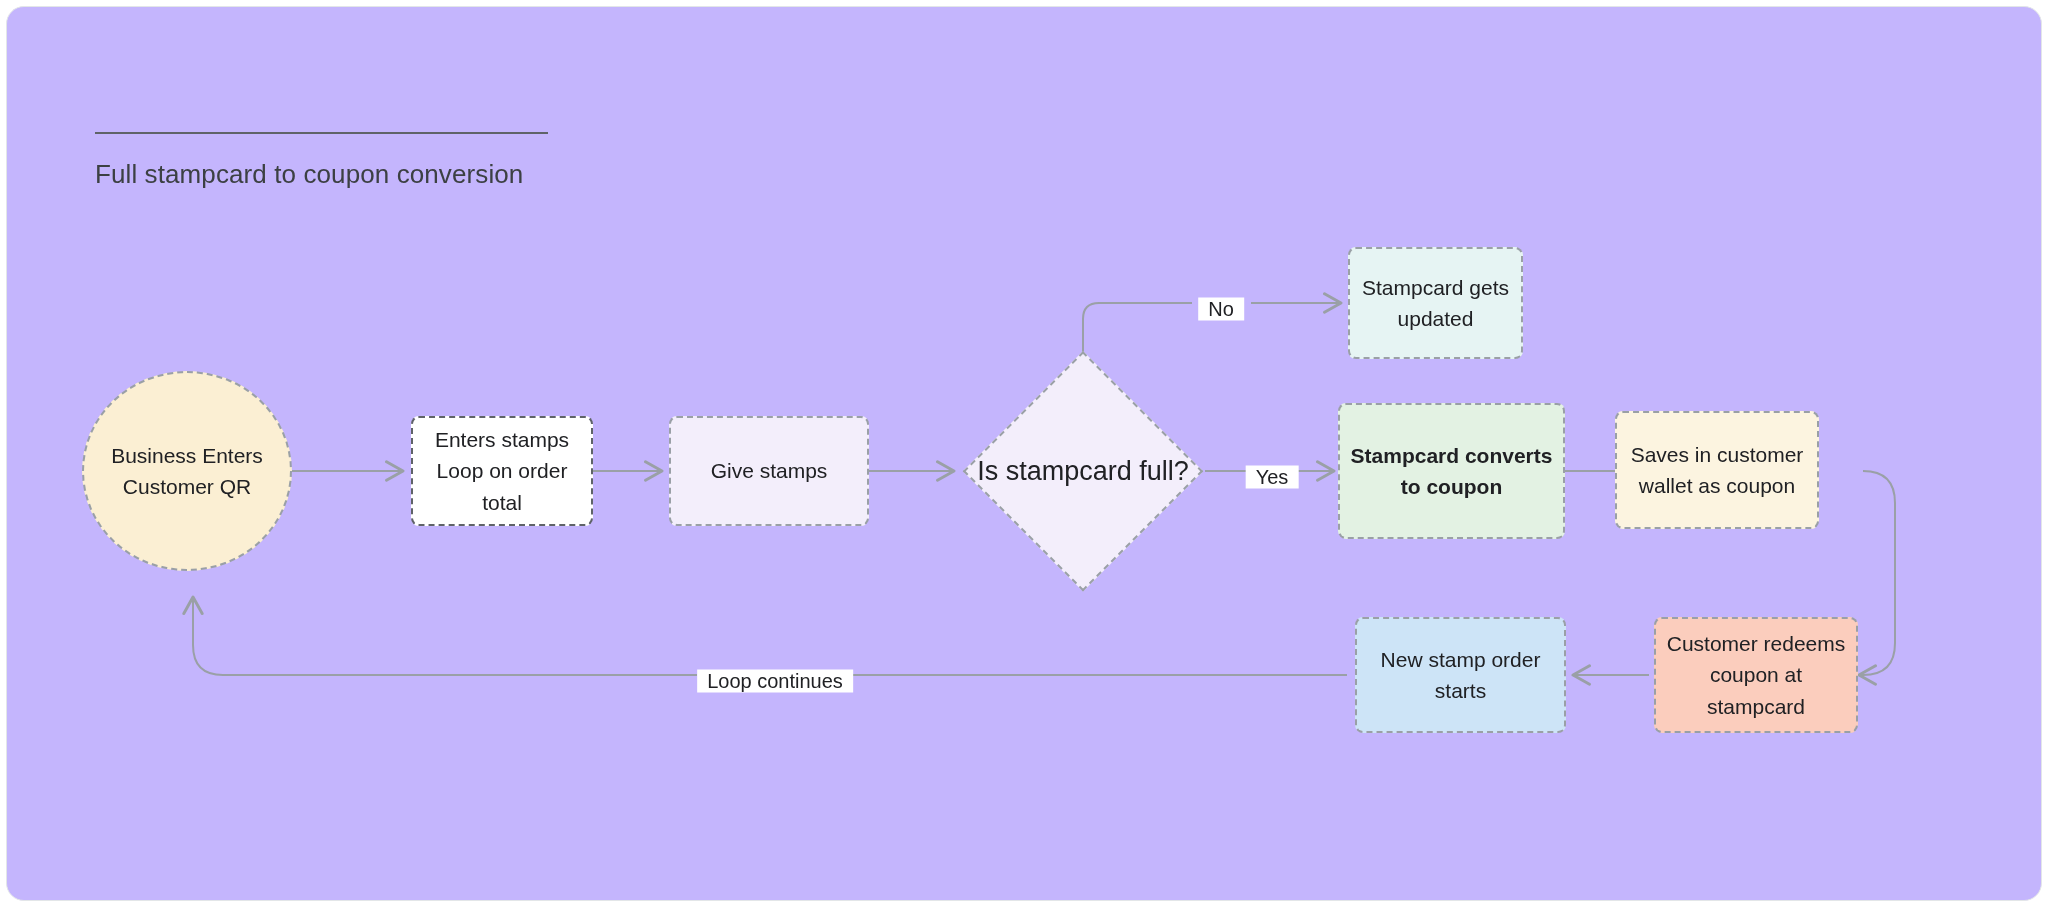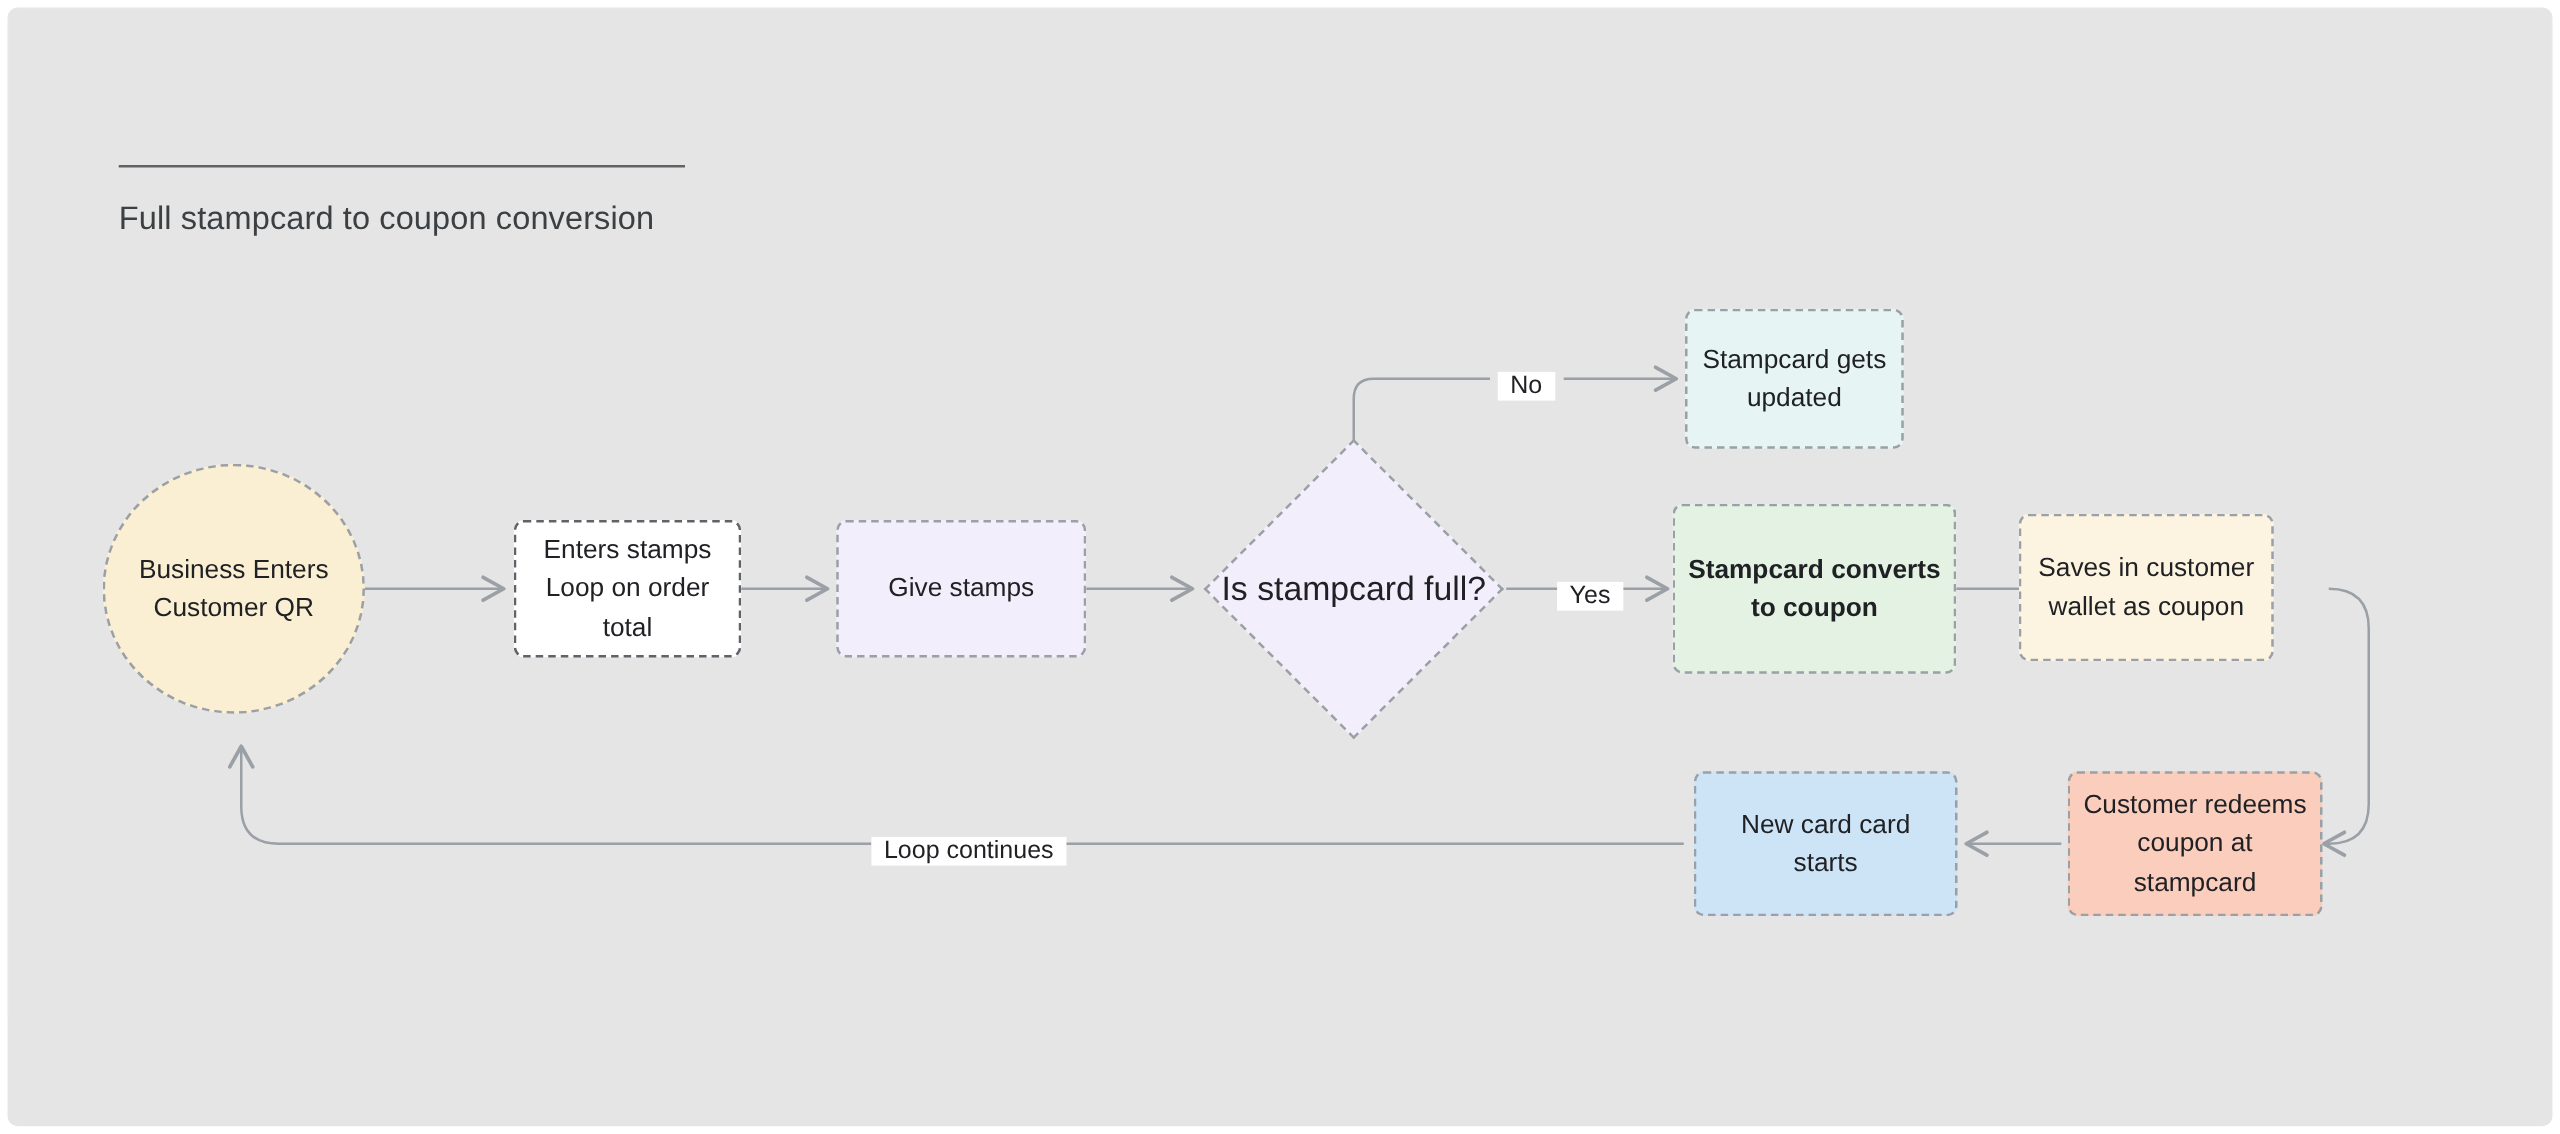--- a/index.html
+++ b/index.html
@@ -15,23 +15,23 @@
     height: 907px;
     background: #ffffff;
     overflow: hidden;
   }
   #canvas {
     position: absolute;
     left: 6px;
     top: 6px;
     width: 2036px;
     height: 895px;
-    background: #e5e5e5;
+    background: #c4b5fd;
     border: 1px solid #e3e6e8;
-    border-radius: 8px;
+    border-radius: 18px;
     box-sizing: border-box;
     overflow: hidden;
   }
   #title-rule {
     position: absolute;
     left: 88px;
     top: 125px;
     width: 453px;
     height: 2px;
     background: #5f6368;
@@ -197,21 +197,21 @@
 
     <div class="node rect" style="left:1647px; top:610px; width:204px; height:116px; background:#fbcdbd;">
       <div>
         <span>Customer redeems</span>
         <span>coupon at stampcard</span>
       </div>
     </div>
 
     <div class="node rect" style="left:1348px; top:610px; width:211px; height:116px; background:#cde4f7;">
       <div>
-        <span>New card card</span>
+        <span>New stamp order</span>
         <span>starts</span>
       </div>
     </div>
 
     <div class="edge-label" style="left:1214px; top:302px;">No</div>
 
     <div class="edge-label" style="left:1265px; top:470px;">Yes</div>
 
     <div class="edge-label" style="left:768px; top:674px;">Loop continues</div>
 

